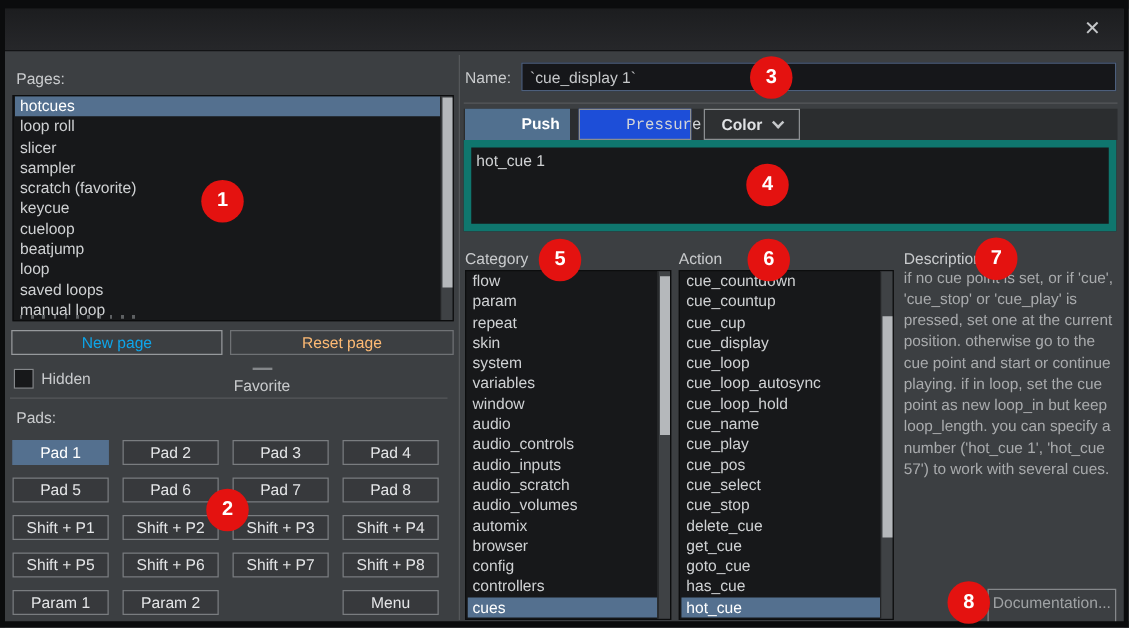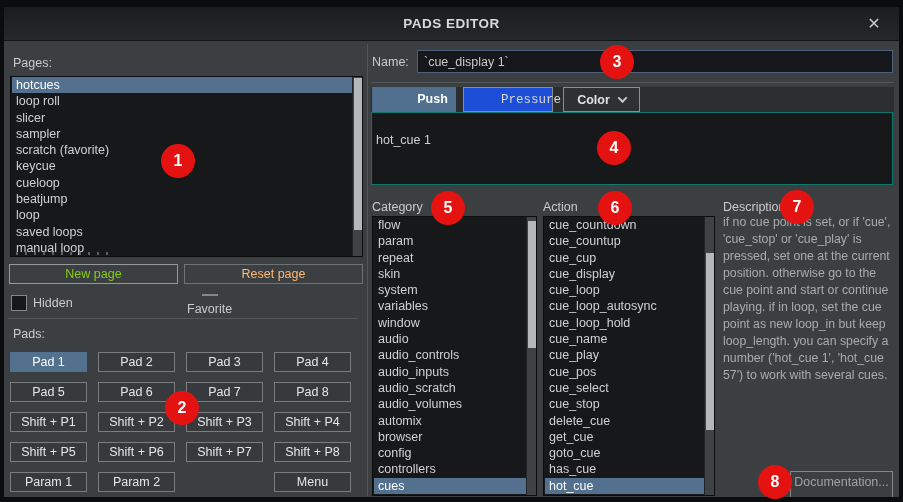--- a/index.html
+++ b/index.html
@@ -50,21 +50,21 @@
     position:absolute; left:5px; right:12px; bottom:1px; height:3px;
     background-image:repeating-linear-gradient(90deg,#84878a 0 2px,transparent 2px 9px);
     background-size:98px 3px; background-repeat:no-repeat; opacity:.65;
   }
 
   
   #pages-label { position:absolute; left:13px; top:56px; }
   #pages-list  { left:10px; top:76px; width:353px; height:181px; }
   .btn {
     position:absolute; height:20px; background:#3c3f42; border:1px solid #96999c;
-    color:#84cc16; text-align:center; line-height:18px; font-size:12.5px; cursor:default;
+    color:#0ea5e9; text-align:center; line-height:18px; font-size:12.5px; cursor:default;
   }
   #new-page-btn   { left:9px;  top:264px; width:169px; }
   #reset-page-btn { left:184px; top:264px; width:179px; color:#fdba74; border-color:#6f7275; }
   .checkline { position:absolute; display:flex; align-items:center; gap:6px; height:17px; }
   #hidden-check   { left:11px;  top:294px; }
   #favorite-check { left:187px; top:294px;flex-direction:column; }
   .checkbox {
     width:16px; height:16px; background:#17181a; border:1px solid #84878a; display:inline-block;
   }
   #left-divider { left:8px; top:318px; width:350px; }
@@ -101,21 +101,21 @@
     position:absolute; left:192px; top:0; width:77px; height:25px; background:#2e3032;
     border:1px solid #8b8e91; color:#e0e2e4; font-weight:bold;
     display:flex; align-items:center; justify-content:center; gap:9px; cursor:default;
   }
   .chevron {
     width:7px; height:7px; border-right:2px solid #c6c8ca; border-bottom:2px solid #c6c8ca;
     transform:rotate(45deg) translate(-1px,-1px); display:inline-block;
   }
   #action-textarea {
     position:absolute; left:371px; top:112px; width:522px; height:73px;
-    background:#17181a; border:1px solid #0f766e; color:#cfd1d3; padding:20px 4px;
+    background:#17181a; border:6px solid #0f766e; color:#cfd1d3; padding:4px 4px;
     line-height:15px;
   }
   .col-header { position:absolute; top:200px; color:#c9cbcd; }
   #category-header { left:372px; }
   #action-header { left:543px; }
   #description-header { left:723px; }
   #category-list { left:372px; top:216px; width:165px; height:280px; }
   #action-list   { left:543px; top:216px; width:172px; height:280px; }
   #description-text {
     position:absolute; left:723px; top:214px; width:172px; color:#a9abad;
@@ -135,21 +135,20 @@
 <body>
 
 <div id="screen">
 
   <div class="frame-strip" id="frame-top"></div>
   <div class="frame-strip" id="frame-left"></div>
   <div class="frame-strip" id="frame-right"></div>
   <div class="frame-strip" id="frame-bottom"></div>
 
   <div class="titlebar">
-    <div class="title">PADS EDITOR</div>
     <div class="close">✕</div>
   </div>
 
   <div class="label" id="pages-label">Pages:</div>
 
   <div class="listbox" id="pages-list">
     <div class="rows">
 
     <div class="row selected">hotcues</div>
         <div class="row">loop roll</div>

